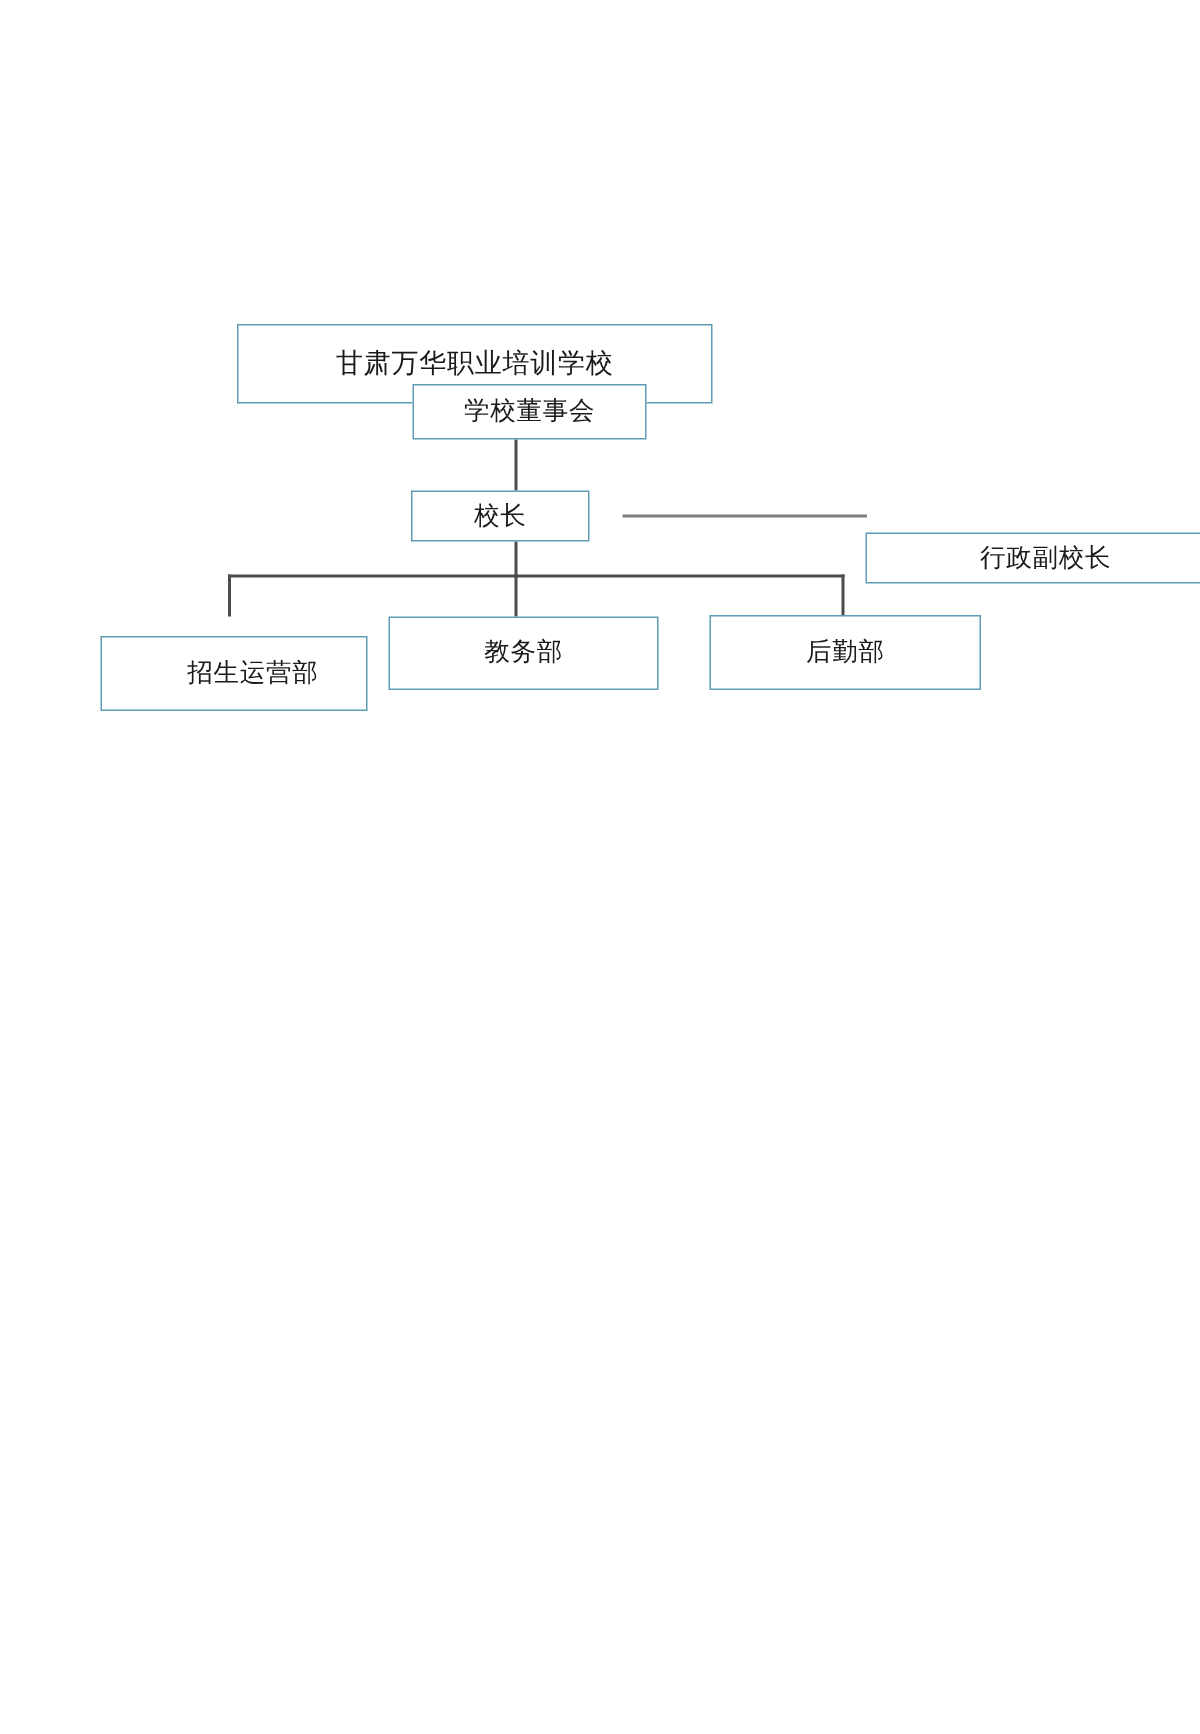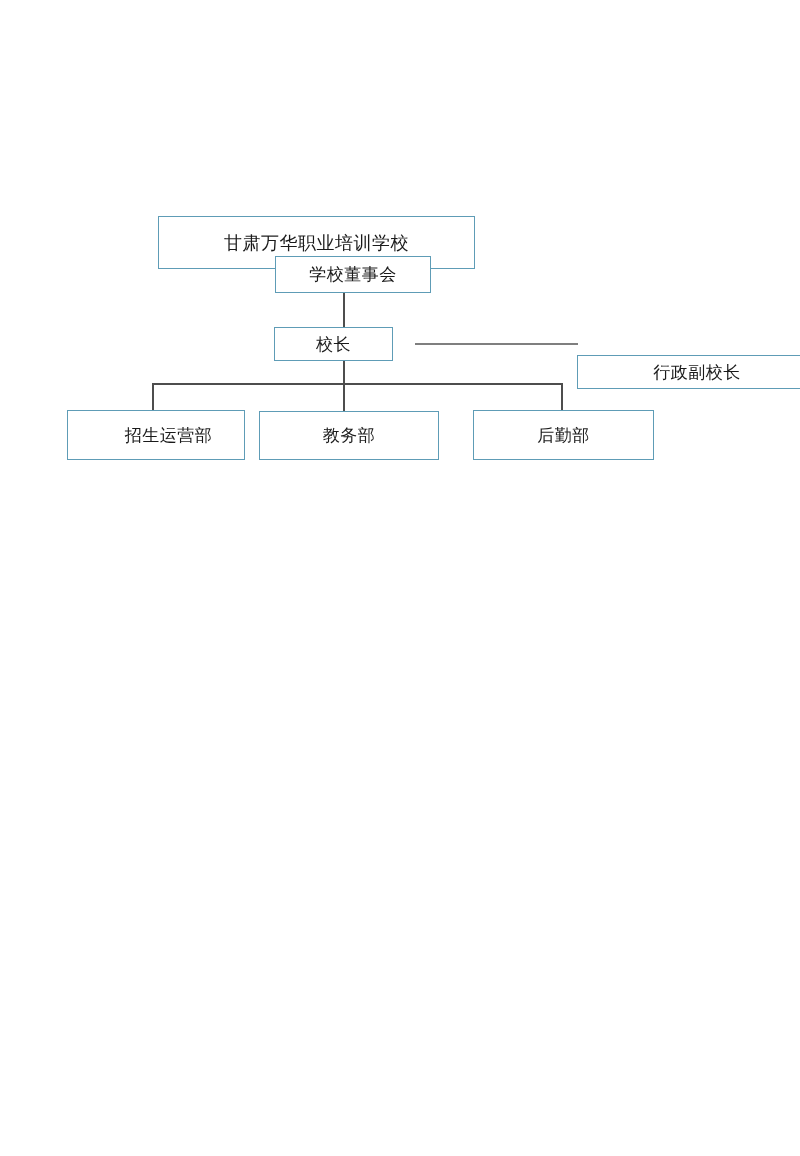--- a/index.html
+++ b/index.html
@@ -34,21 +34,21 @@
     line-height: 1.1;
     letter-spacing: 0.5px;
     white-space: nowrap;
   }
 
   
   .n-root      { left: 158px; top: 168px;  width: 317px; height: 53px; margin-top: 48px; }
   .n-board     { left: 275px; top: 256px;  width: 156px; height: 37px; }
   .n-principal { left: 274px; top: 327px;  width: 119px; height: 34px; }
   .n-vice      { left: 577px; top: 327px;  width: 240px; height: 34px; margin-top: 28px; }
-  .n-dept0     { left: 67px;  top: 410px;  width: 178px; height: 50px; padding-left: 25px; }
+  .n-dept0     { left: 67px;  top: 424px;  width: 178px; height: 50px; padding-left: 25px; }
   .n-dept1     { left: 259px; top: 411px;  width: 180px; height: 49px; }
   .n-dept2     { left: 473px; top: 410px;  width: 181px; height: 50px; }
 
   .n-root .node-label { font-size: 18px; }
 
   
   .conn {
     position: absolute;
     background: #4d4d4d;
     z-index: 1;

